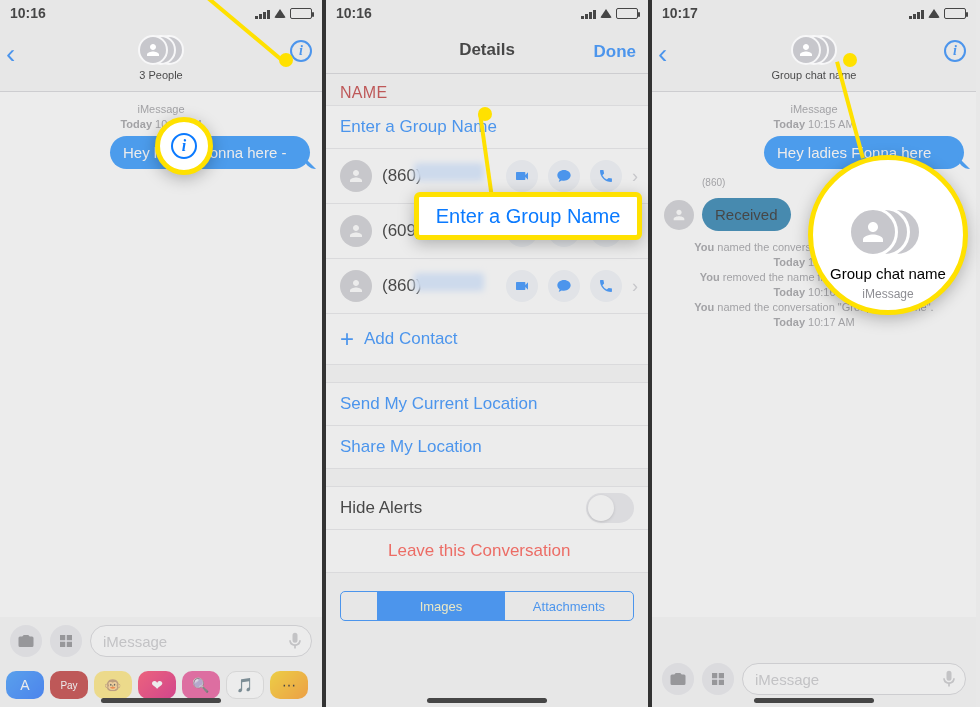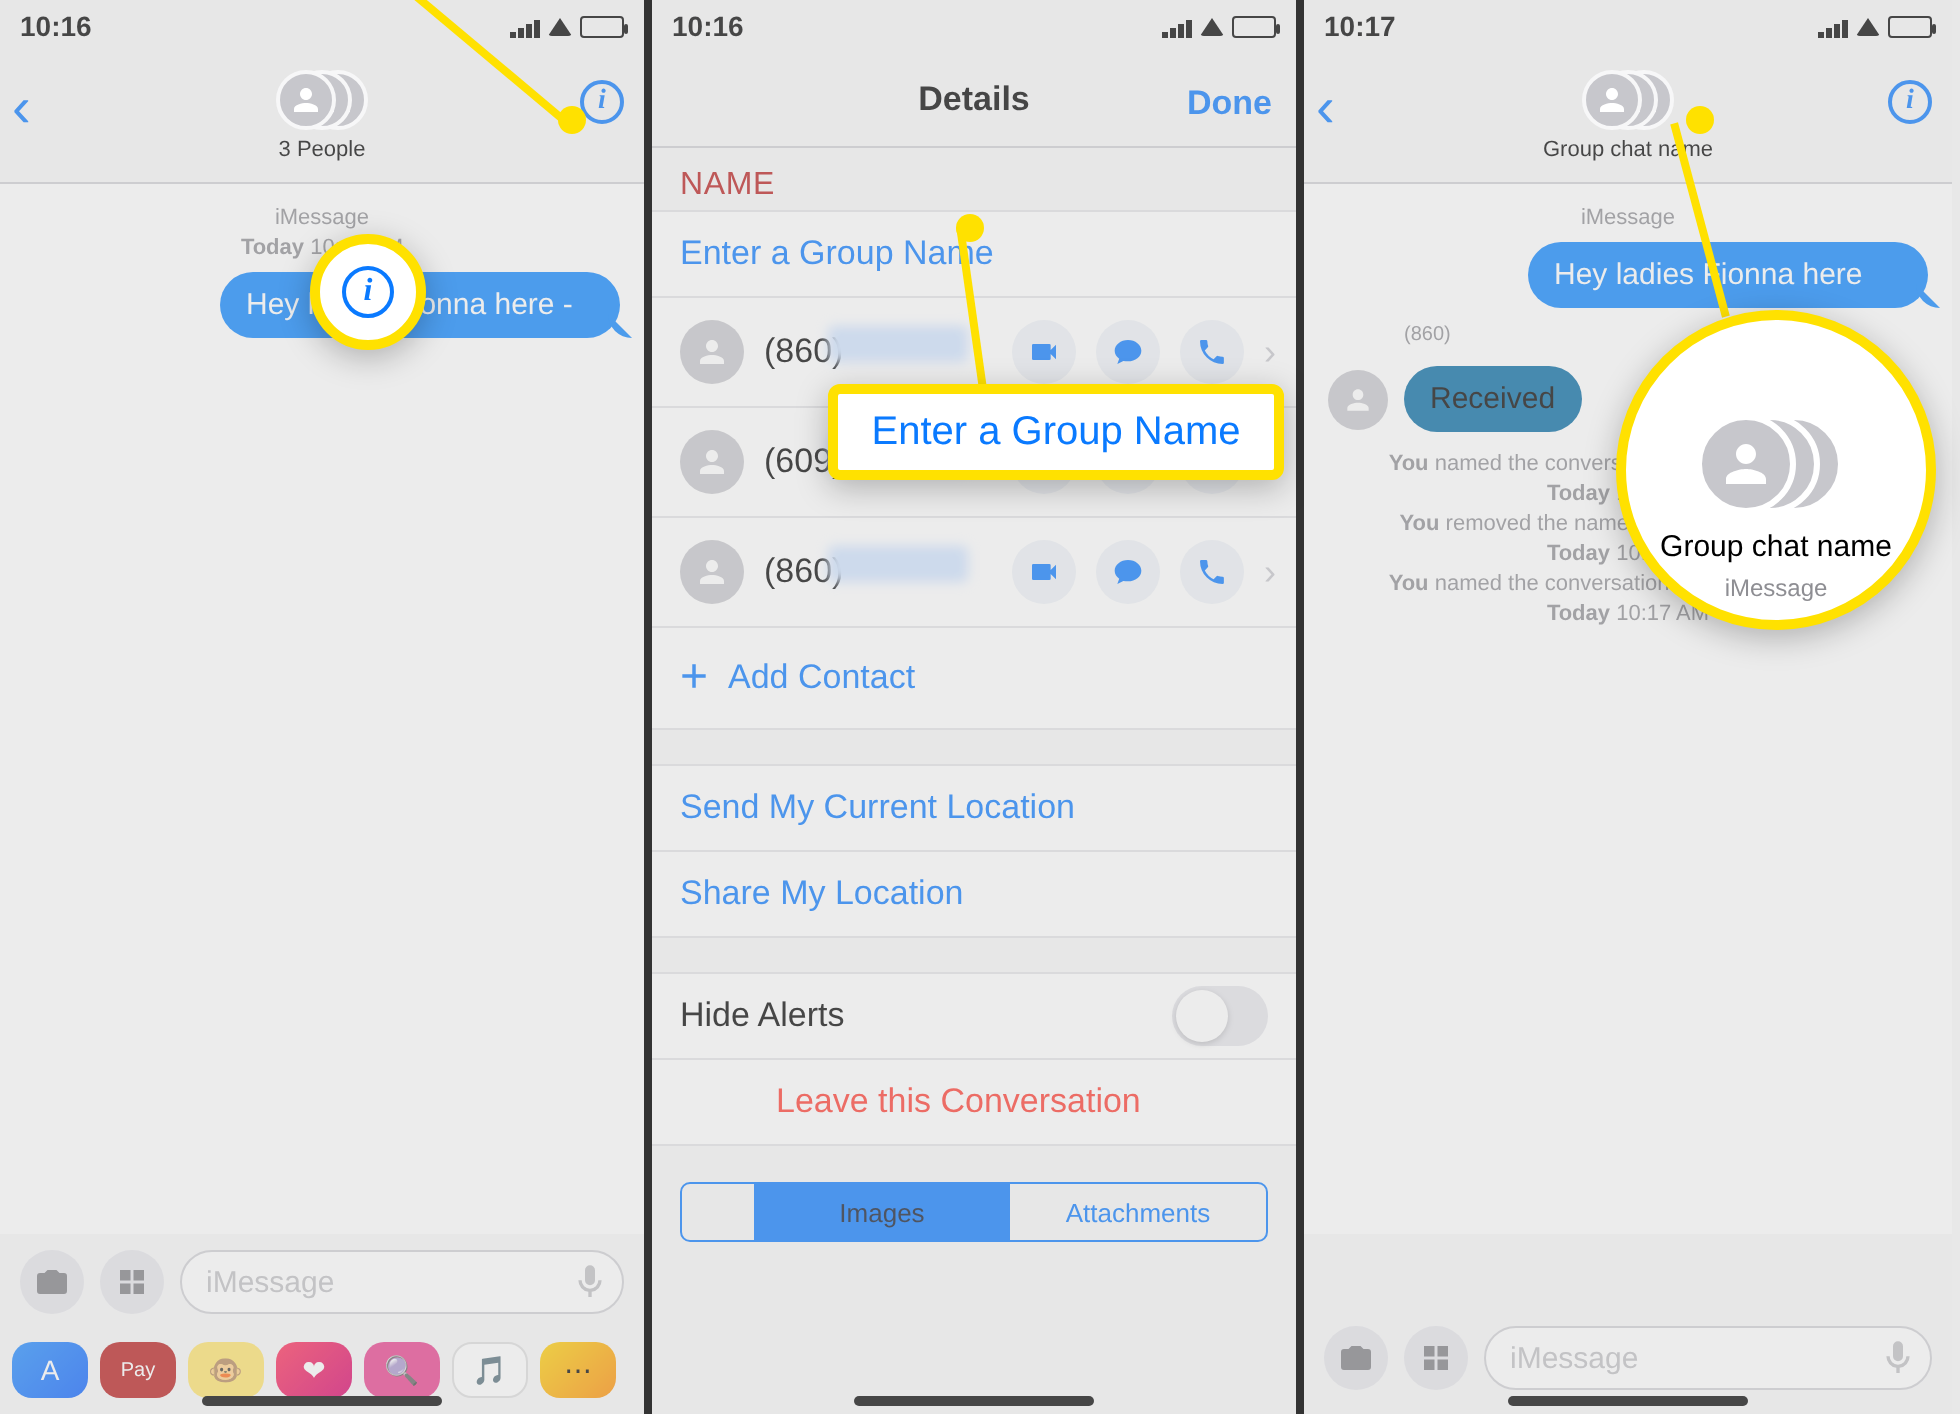--- a/index.html
+++ b/index.html
@@ -69,21 +69,21 @@
   .cicon{width:32px;height:32px;border-radius:50%;background:#eef2f7;display:flex;align-items:center;justify-content:center;}
   .cicon svg{width:16px;height:16px;fill:#0a7aff;}
   .chev{color:#c7c7cc;font-size:18px;}
   .row.add .plus{color:#0a7aff;font-size:24px;font-weight:300;margin-right:10px;}
   .row.red .txt{color:#ff3b30;margin-left:48px;}
   .spacer{height:18px;}
   .toggle{width:48px;height:30px;background:#e5e5ea;border-radius:15px;position:absolute;right:14px;}
   .toggle::after{content:"";position:absolute;width:26px;height:26px;background:#fff;border-radius:50%;top:2px;left:2px;box-shadow:0 1px 3px rgba(0,0,0,.2);}
   .seg{margin:18px 14px;height:30px;border:1px solid #0a7aff;border-radius:5px;display:flex;overflow:hidden;font-size:13px;}
   .seg div{flex:1;display:flex;align-items:center;justify-content:center;}
-  .seg .active{background:#0a7aff;color:#0f172a;margin-left:36px;}
+  .seg .active{background:#0a7aff;color:#fef9c3;margin-left:36px;}
   .seg .inactive{color:#0a7aff;}
   .obscure{position:absolute;background:#cfe3ff;border-radius:3px;filter:blur(3px);}
   
   .callout-line{position:absolute;background:#ffe100;pointer-events:none;}
   .callout-circle{position:absolute;border-radius:50%;background:#fff;border:5px solid #ffe100;display:flex;align-items:center;justify-content:center;pointer-events:none;box-shadow:0 4px 16px rgba(0,0,0,.25);}
   .callout-dot{position:absolute;width:14px;height:14px;background:#ffe100;border-radius:50%;pointer-events:none;}
   .callout-rect{position:absolute;background:#fff;border:5px solid #ffe100;border-radius:6px;display:flex;align-items:center;justify-content:center;font-size:20px;color:#0a7aff;pointer-events:none;box-shadow:0 4px 16px rgba(0,0,0,.25);}
   
   .bigstack{position:relative;width:80px;height:56px; text-align:center;}
   .bigstack .bav{position:absolute;width:50px;height:50px;border-radius:50%;background:#c7c7cc;border:3px solid #fff;display:flex;align-items:center;justify-content:center;}
@@ -350,20 +350,21 @@
             </svg>
           </span>
       </div>
       <span class="title">Group chat name</span>
       <span class="info">
           <span class="infoicon">i</span>
         </span>
     </div>
     <div class="conv">
       <div class="sys"><span>iMessage</span></div>
+      <div class="sys"><b>Today</b> <span>10:15 AM</span></div>
       <div class="bubble">Hey ladies Fionna here</div>
       <div class="rcvd-num">(860)</div>
       <div class="rcvd-row">
         <span class="mini-av">
             <svg viewBox="0 0 24 24">
               <path d="M12 12c2.2 0 4-1.8 4-4s-1.8-4-4-4-4 1.8-4 4 1.8 4 4 4zm0 2c-2.7 0-8 1.3-8 4v2h16v-2c0-2.7-5.3-4-8-4z"></path>
             </svg>
           </span>
         <span class="rcvd">Received</span>
       </div>

